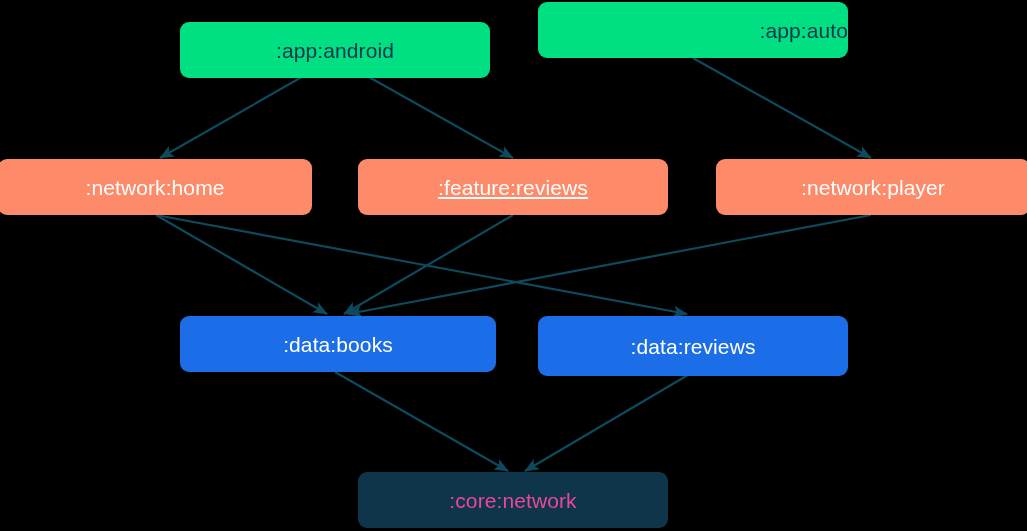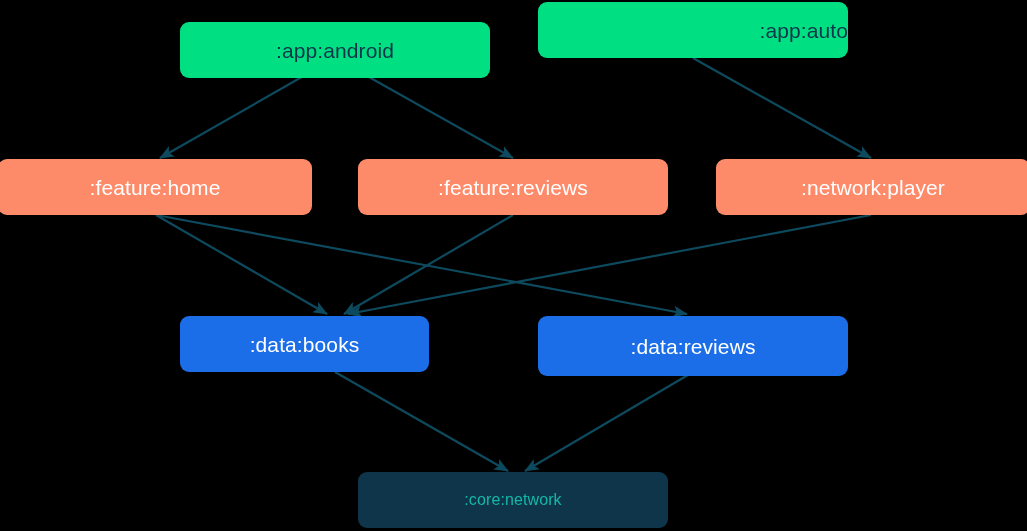--- a/index.html
+++ b/index.html
@@ -51,22 +51,22 @@
     color: #FFFFFF;
     font-size: 21px;
   }
   .node-data {
     background: #1B6EE8;
     color: #FFFFFF;
     font-size: 21px;
   }
   .node-core {
     background: #0E3549;
-    color: #14b8a6;
-    font-size: 16px;
+    color: #ec4899;
+    font-size: 21px;
   }
 </style>
 </head>
 <body>
 
 <div id="graph-canvas">
 
   <svg id="edge-layer" viewBox="0 0 1027 531" width="1027" height="531" xmlns="http://www.w3.org/2000/svg">
     <defs>
       <marker id="arrowhead" markerWidth="7" markerHeight="7" refX="6.2" refY="3.1" orient="auto" markerUnits="strokeWidth">
@@ -87,29 +87,29 @@
   </svg>
 
   <div id="nodes-group">
       <div class="graph-node node-app" style="left: 180px; top: 2px; width: 310px; height: 56px; margin-top: 20px;">
         <span class="node-label">:app:android</span>
       </div>
       <div class="graph-node node-app" style="left: 538px; top: 2px; width: 310px; height: 56px; justify-content: flex-end;">
         <span class="node-label">:app:auto</span>
       </div>
       <div class="graph-node node-feature" style="left: -2px; top: 159px; width: 314px; height: 56px;">
-        <span class="node-label">:feature:home</span>
+        <span class="node-label">:network:home</span>
       </div>
-      <div class="graph-node node-feature" style="left: 358px; top: 159px; width: 310px; height: 56px;">
+      <div class="graph-node node-feature" style="left: 358px; top: 159px; width: 310px; height: 56px; text-decoration: underline;">
         <span class="node-label">:feature:reviews</span>
       </div>
       <div class="graph-node node-feature" style="left: 716px; top: 159px; width: 314px; height: 56px;">
         <span class="node-label">:network:player</span>
       </div>
-      <div class="graph-node node-data" style="left: 180px; top: 316px; width: 249px; height: 56px;">
+      <div class="graph-node node-data" style="left: 180px; top: 316px; width: 316px; height: 56px;">
         <span class="node-label">:data:books</span>
       </div>
       <div class="graph-node node-data" style="left: 538px; top: 316px; width: 310px; height: 60px;">
         <span class="node-label">:data:reviews</span>
       </div>
       <div class="graph-node node-core" style="left: 358px; top: 472px; width: 310px; height: 56px;">
         <span class="node-label">:core:network</span>
       </div>
     </div>
 

